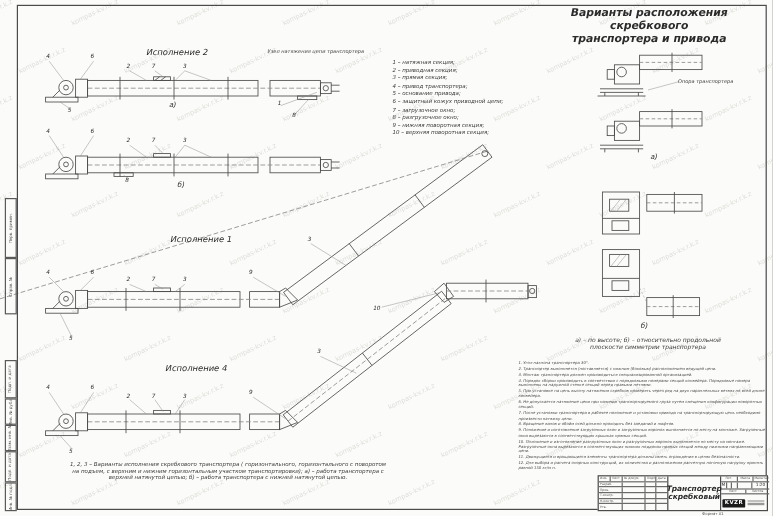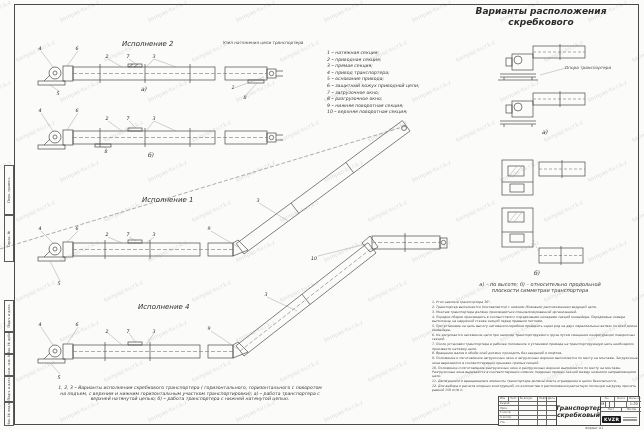--- a/index.html
+++ b/index.html
@@ -347,20 +347,21 @@
     </div>
   <div class="vbox" style="top:376px;height:26px;">
       <span>Подп. и дата</span>
     </div>
   <div class="vbox" style="top:402px;height:24px;">
       <span>Инв. № подл.</span>
     </div>
 
   <div class="t-right">
     <div>Варианты расположения скребкового</div>
+    <div>транспортера и привода</div>
   </div>
 
   <div class="variant" style="left:122px;top:40px;">Исполнение  2</div>
   <div class="variant" style="left:142px;top:196px;">Исполнение  1</div>
   <div class="variant" style="left:138px;top:303px;">Исполнение  4</div>
   <div class="small-note" style="left:223px;top:40px;">Узел натяжения цепи транспортера</div>
   <div class="small-note" style="left:565px;top:65px;">Опора транспортера</div>
 
   <div class="legend">
     <div>1 –  натяжная секция;</div>

